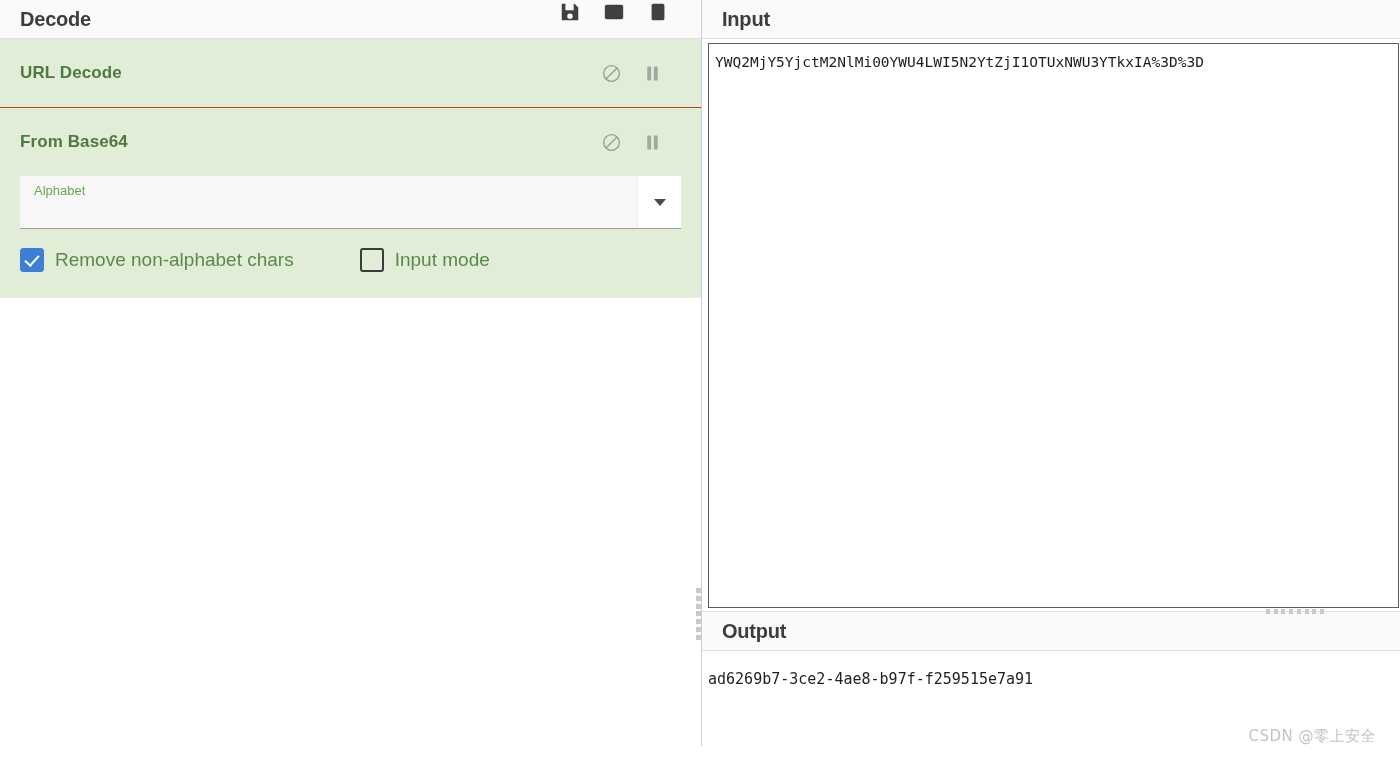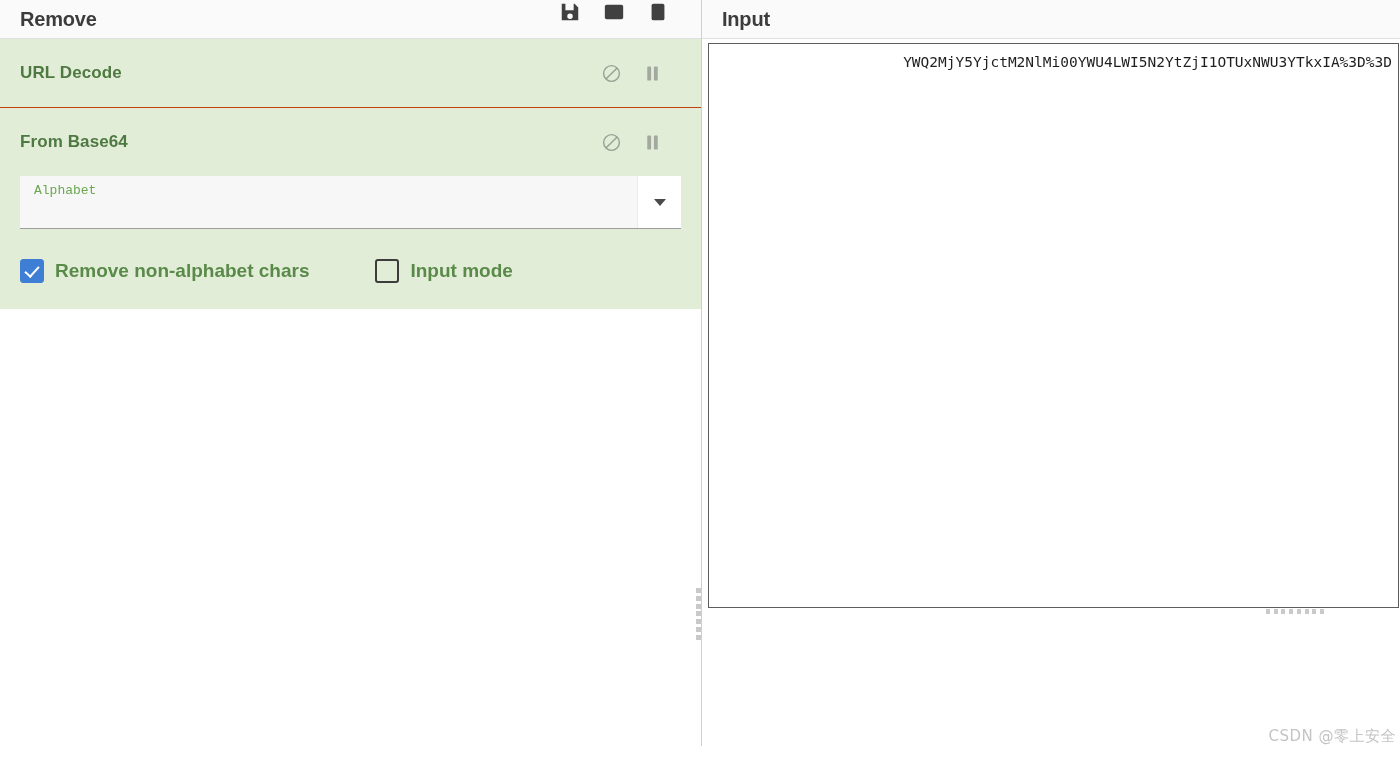--- a/index.html
+++ b/index.html
@@ -128,21 +128,21 @@
     padding: 7px 12px 0 14px;
     display: flex;
     flex-direction: column;
     justify-content: flex-start;
   }
 
   .field-label {
     font-size: 13px;
     color: #6aa84f;
     line-height: 16px;
-    font-family: Liberation Mono, monospace;
+    font-family: Liberation Sans, sans-serif;
   }
 
   .field-value {
     font-size: 16px;
     color: #1b1b1b;
     line-height: 22px;
     font-family: "DejaVu Sans Mono", monospace;
     letter-spacing: -0.2px;
   }
 
@@ -159,22 +159,21 @@
   .caret-glyph {
     width: 0; height: 0;
     border-left: 6px solid transparent;
     border-right: 6px solid transparent;
     border-top: 7px solid #4a4a4a;
   }
 
   .checkbox-row {
     display: flex;
     align-items: flex-start;
-    margin-top: 30px;
-    font-weight: bold;
+    margin-top: 19px;
   }
 
   .cb-group {
     display: flex;
     align-items: center;
     cursor: pointer;
   }
 
   .cb-group.second { margin-left: 66px; }
 
@@ -248,35 +247,34 @@
     flex-direction: column;
     position: relative;
   }
 
   .input-section {
     height: 611px;
     flex: none;
     display: flex;
     flex-direction: column;
     background: #ffffff;
-    text-align: right;
   }
 
   .input-area-wrap {
     flex: 1;
     padding: 4px 1px 3px 6px;
     position: relative;
   }
 
   .text-area {
     width: 100%;
     height: 100%;
     border: 1px solid #5d5d5d;
     background: #ffffff;
-    padding: 8px 6px 6px 17px;
+    padding: 8px 6px 6px 6px;
     font-family: "DejaVu Sans Mono", monospace;
     font-size: 14.5px;
     line-height: 20px;
     color: #1f1f1f;
     white-space: pre;
     overflow: hidden;
     letter-spacing: 0px;
   }
 
   
@@ -317,21 +315,21 @@
     font-family: "DejaVu Sans Mono", monospace;
     font-size: 15px;
     color: #1f1f1f;
     line-height: 20px;
     white-space: pre;
   }
 
   
   .watermark {
     position: absolute;
-    right: 4px;
+    right: 24px;
     bottom: 14px;
     font-size: 15px;
     color: #c4c4c4;
     font-family: "DejaVu Sans", sans-serif;
     letter-spacing: 0.5px;
     user-select: none;
     z-index: 9;
   }
 
   .bottom-strip {
@@ -344,21 +342,21 @@
   }
 </style>
 </head>
 <body>
 
 <div class="app">
 
   <div class="recipe-pane">
 
     <div class="pane-title-bar">
-      <span class="pane-title">Remove</span>
+      <span class="pane-title">Decode</span>
 
       <div class="title-bar-actions">
         <span title="Save recipe">
           <svg class="tb-icon" viewBox="0 0 24 24" fill="currentColor" aria-hidden="true">
             <path d="M3 3h14l4 4v14H3V3zm4 0v7h9V3H7zm5 10.5a3 3 0 1 0 0 6 3 3 0 0 0 0-6z"></path>
           </svg>
         </span>
         <span title="Load recipe">
           <svg class="tb-icon" viewBox="0 0 24 24" fill="currentColor" aria-hidden="true">
             <rect x="2" y="4" width="20" height="16" rx="2"></rect>
@@ -469,18 +467,26 @@
             <i></i>
             <i></i>
             <i></i>
             <i></i>
             <i></i>
             <i></i>
         </div>
       </div>
     </div>
 
+    <div class="output-section">
+      <div class="pane-title-bar">
+        <span class="pane-title">Output</span>
+      </div>
+      <div class="output-body">
+        <div class="output-text">ad6269b7-3ce2-4ae8-b97f-f259515e7a91</div>
+      </div>
+    </div>
 
     <div class="watermark">CSDN @零上安全</div>
   </div>
 
   <div class="bottom-strip"></div>
 </div>
 
 </body></html>

